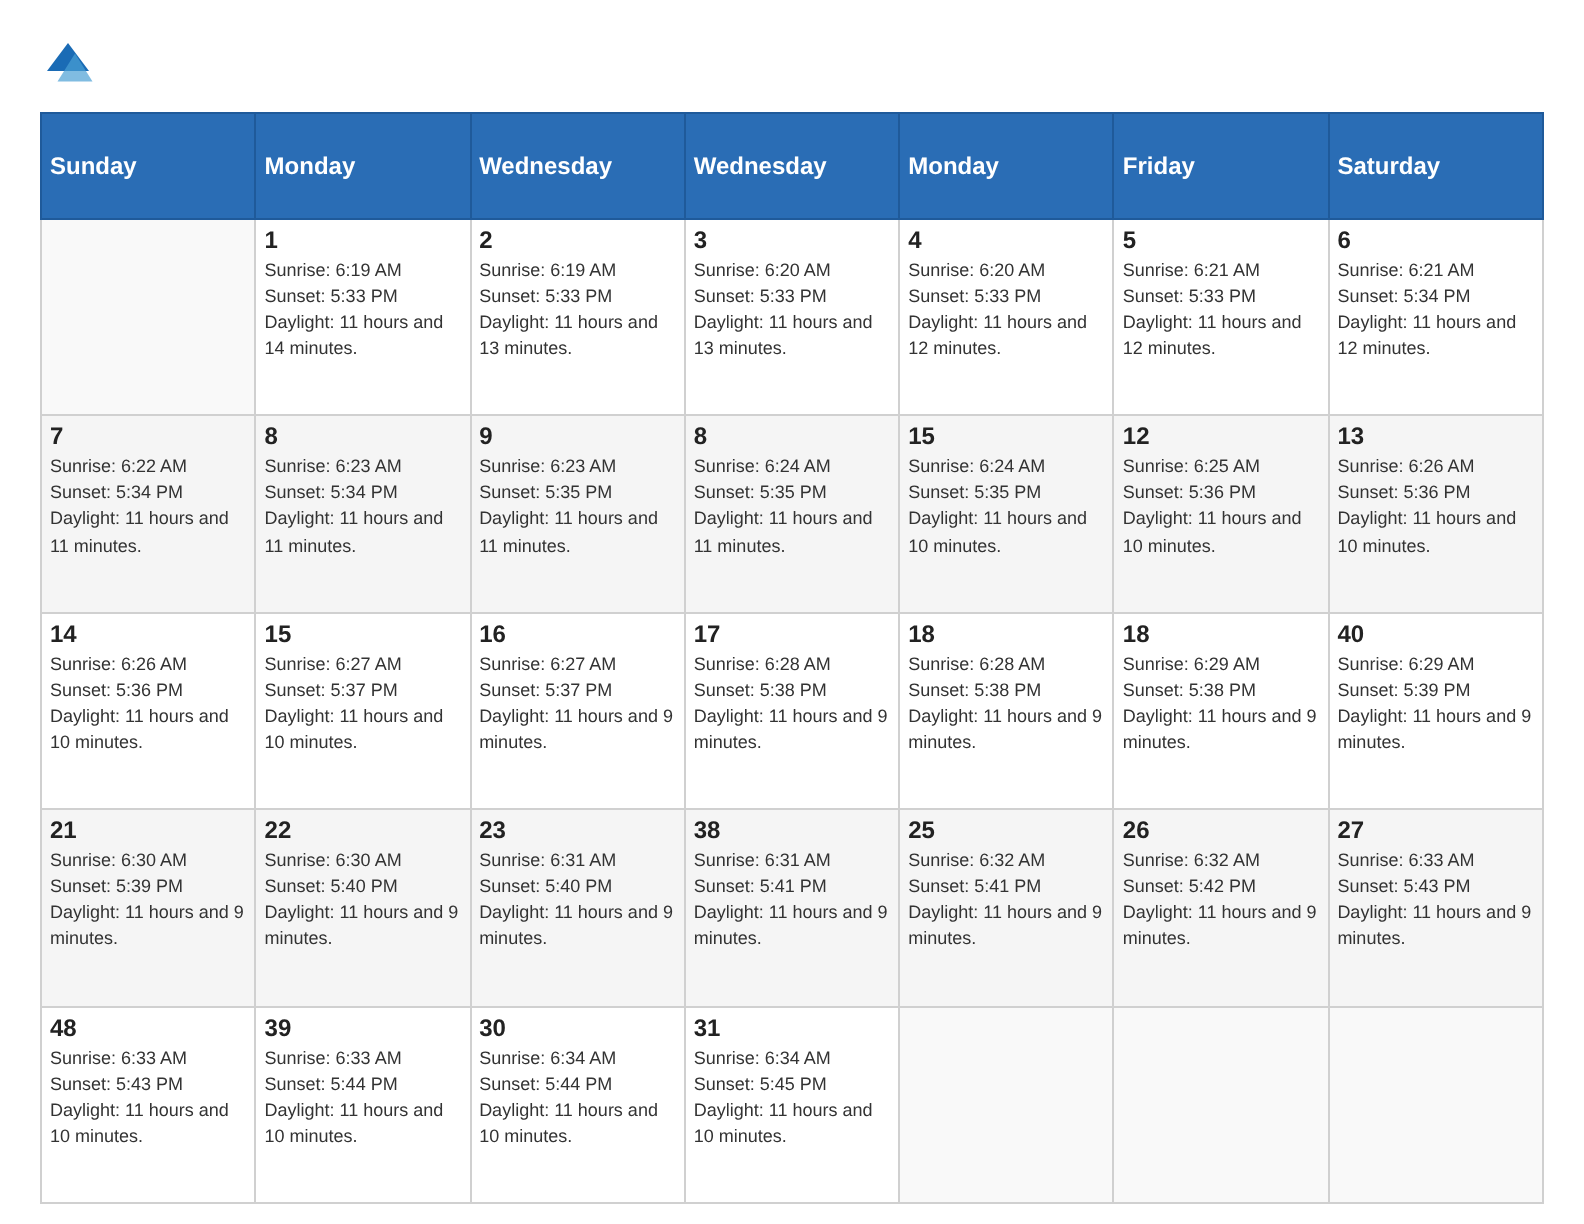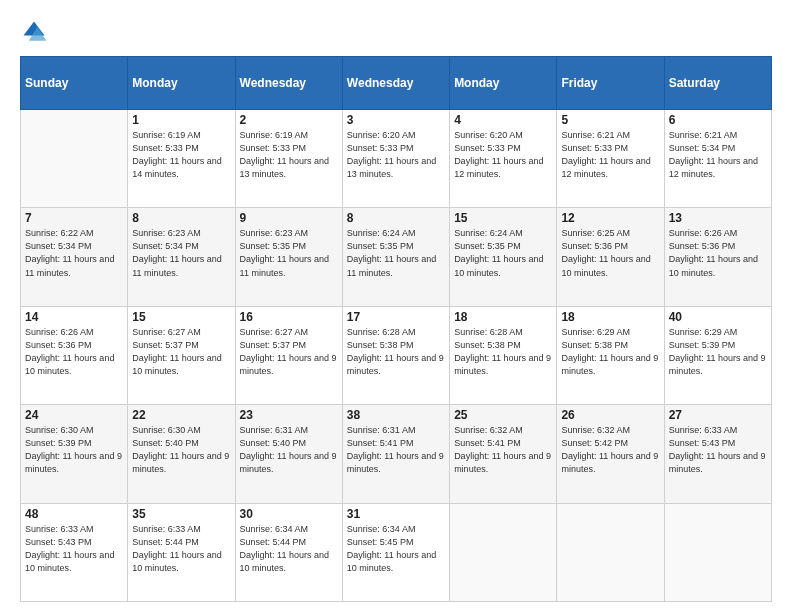--- a/index.html
+++ b/index.html
@@ -217,21 +217,21 @@
             <span class="day-number">18</span>
             <div class="day-info">Sunrise: 6:29 AM<br>Sunset: 5:38 PM<br>Daylight: 11 hours and 9 minutes.</div>
           </td>
           <td>
             <span class="day-number">40</span>
             <div class="day-info">Sunrise: 6:29 AM<br>Sunset: 5:39 PM<br>Daylight: 11 hours and 9 minutes.</div>
           </td>
         </tr>
         <tr>
           <td>
-            <span class="day-number">24</span>
+            <span class="day-number">21</span>
             <div class="day-info">Sunrise: 6:30 AM<br>Sunset: 5:39 PM<br>Daylight: 11 hours and 9 minutes.</div>
           </td>
           <td>
             <span class="day-number">22</span>
             <div class="day-info">Sunrise: 6:30 AM<br>Sunset: 5:40 PM<br>Daylight: 11 hours and 9 minutes.</div>
           </td>
           <td>
             <span class="day-number">23</span>
             <div class="day-info">Sunrise: 6:31 AM<br>Sunset: 5:40 PM<br>Daylight: 11 hours and 9 minutes.</div>
           </td>
@@ -251,21 +251,21 @@
             <span class="day-number">27</span>
             <div class="day-info">Sunrise: 6:33 AM<br>Sunset: 5:43 PM<br>Daylight: 11 hours and 9 minutes.</div>
           </td>
         </tr>
         <tr>
           <td>
             <span class="day-number">48</span>
             <div class="day-info">Sunrise: 6:33 AM<br>Sunset: 5:43 PM<br>Daylight: 11 hours and 10 minutes.</div>
           </td>
           <td>
-            <span class="day-number">35</span>
+            <span class="day-number">39</span>
             <div class="day-info">Sunrise: 6:33 AM<br>Sunset: 5:44 PM<br>Daylight: 11 hours and 10 minutes.</div>
           </td>
           <td>
             <span class="day-number">30</span>
             <div class="day-info">Sunrise: 6:34 AM<br>Sunset: 5:44 PM<br>Daylight: 11 hours and 10 minutes.</div>
           </td>
           <td>
             <span class="day-number">31</span>
             <div class="day-info">Sunrise: 6:34 AM<br>Sunset: 5:45 PM<br>Daylight: 11 hours and 10 minutes.</div>
           </td>

